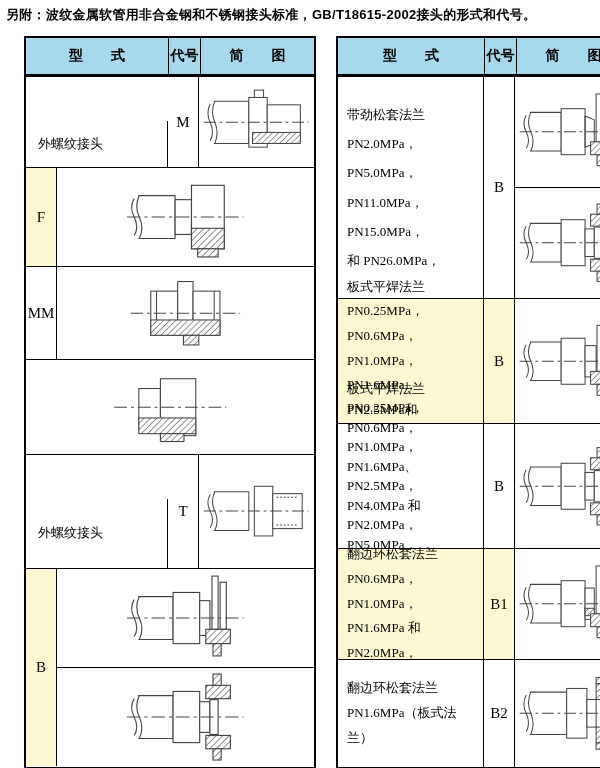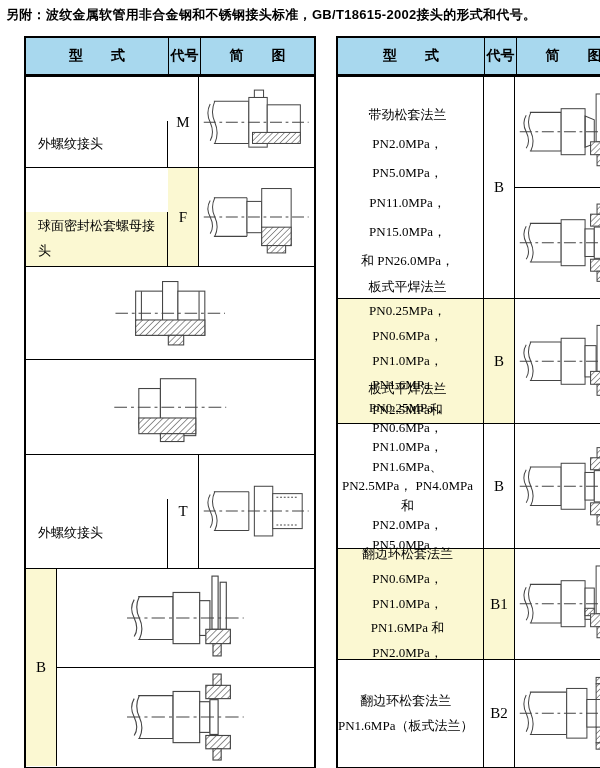--- a/index.html
+++ b/index.html
@@ -28,21 +28,21 @@
     display:flex;align-items:center;padding:4px 6px 4px 12px;
     font-size:13px;line-height:1.9;white-space:pre-line;
     box-sizing:border-box;border-right:1px solid #000;
   }
   .c-code{
     display:flex;align-items:center;justify-content:center;
     font-size:15px;box-sizing:border-box;border-right:1px solid #000;
   }
   .tbl-left .c-type{width:142px;margin-top:44px;}
   .tbl-left .c-code{width:31px;}
-  .tbl-right .c-type{width:146px;padding-left:0;text-align:center;}
+  .tbl-right .c-type{width:146px;padding-left:9px;}
   .tbl-right .c-code{width:31px;}
   .c-diag{flex:1;display:flex;flex-direction:column;background:#fff;}
   .c-diag .sub{flex:1;display:flex;align-items:center;justify-content:center;overflow:hidden;}
   .c-diag .sub + .sub{border-top:1px solid #000;}
   .bg-y{background:#fbf8d2;}
   .bg-w{background:#ffffff;}
   .lh-loose{line-height:2.25;}
   .lh-mid{line-height:2.0;}
   .lh-tight{line-height:1.5;}
   svg.diag{width:96%;height:94%;display:block;}
@@ -84,21 +84,20 @@
                 <rect x="72" y="26" width="36" height="38" fill="#fff"></rect>
                 <rect x="56" y="56" width="52" height="12" fill="url(#hp0)"></rect>
                 <line x1="3" y1="45" x2="117" y2="45" stroke-dasharray="13 4 3 4"></line>
               </g>
             </svg>
           </div>
       </div>
     </div>
 
     <div class="trow" style="height:98px">
-      <div class="c-type bg-y">球面密封松套螺母接头</div>
       <div class="c-code bg-y">F</div>
       <div class="c-diag">
         <div class="sub">
             <svg class="diag" viewBox="0 0 120 90" preserveAspectRatio="xMidYMid meet">
               <defs>
                 <pattern id="hp1" width="4.5" height="4.5" patternUnits="userSpaceOnUse" patternTransform="rotate(45)">
                   <rect x="0" y="0" width="4.5" height="4.5" fill="#fff"></rect>
                   <line x1="0" y1="0" x2="0" y2="4.5" stroke="#555" stroke-width="1.3"></line>
                 </pattern>
               </defs>
@@ -113,20 +112,21 @@
                 <rect x="66" y="56" width="32" height="20" fill="url(#hp1)"></rect>
                 <rect x="72" y="76" width="20" height="8" fill="url(#hp1)"></rect>
                 <line x1="3" y1="45" x2="117" y2="45" stroke-dasharray="13 4 3 4"></line>
               </g>
             </svg>
           </div>
       </div>
     </div>
 
     <div class="trow" style="height:92px">
+      <div class="c-code bg-w">MM</div>
       <div class="c-diag">
         <div class="sub">
             <svg class="diag" viewBox="0 0 120 90" preserveAspectRatio="xMidYMid meet">
               <defs>
                 <pattern id="hp2" width="4.5" height="4.5" patternUnits="userSpaceOnUse" patternTransform="rotate(45)">
                   <rect x="0" y="0" width="4.5" height="4.5" fill="#fff"></rect>
                   <line x1="0" y1="0" x2="0" y2="4.5" stroke="#555" stroke-width="1.3"></line>
                 </pattern>
               </defs>
               <g fill="none" stroke="#444" stroke-width="1.1" stroke-linejoin="miter">

